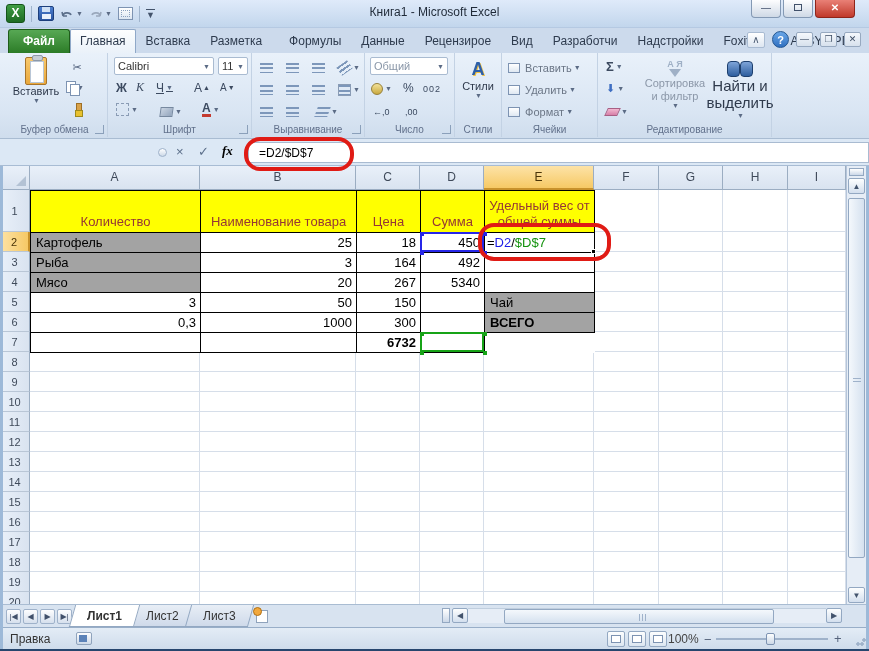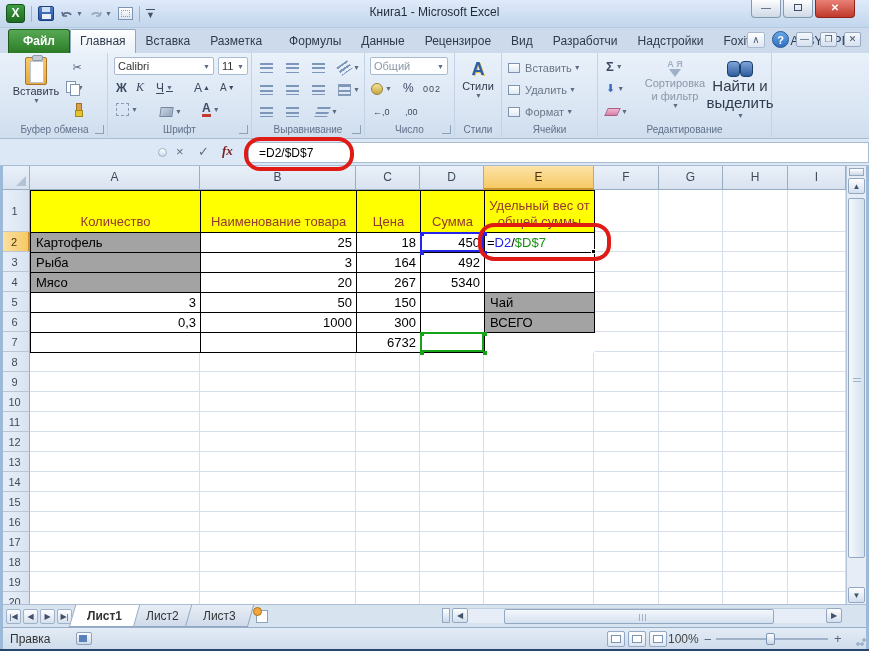--- a/index.html
+++ b/index.html
@@ -89,21 +89,21 @@
 
   
   .fbar { position:absolute; left:0; top:139px; width:869px; height:27px; background:#dce8f5;
     border-bottom:1px solid #a8bcd4; }
   .namebox { position:absolute; left:2px; top:3px; width:148px; height:20px; background:#fff;
     border:1px solid #a9bbd1; font-size:12px; color:#222; display:flex; align-items:center; justify-content:space-between; padding:0 4px; }
   .fbdot { position:absolute; left:158px; top:9px; width:9px; height:9px; border-radius:50%;
     background:linear-gradient(#fff,#cdd9e8); border:1px solid #9fb2ca; }
   .fx-x { position:absolute; left:176px; top:5px; font-size:13px; color:#5c6f8a; }
   .fx-ok { position:absolute; left:198px; top:5px; font-size:13px; color:#5c6f8a; }
-  .fx-fx { position:absolute; left:222px; top:4px; font-size:13px; font-family:"Liberation Serif",serif; font-style:italic; font-weight:bold; color:#7f1d1d; }
+  .fx-fx { position:absolute; left:222px; top:4px; font-size:13px; font-family:"Liberation Serif",serif; font-style:italic; font-weight:bold; color:#000000; }
   .finput { position:absolute; left:248px; top:3px; right:0; height:21px; background:#fff; border:1px solid #a9bbd1;
     font-size:12px; color:#000; display:flex; align-items:center; padding-left:10px; }
 
   
   .sheet { position:absolute; left:0; top:166px; width:869px; height:438px; background:#fff; }
   .corner { position:absolute; left:0; top:0; width:30px; height:24px; background:linear-gradient(#e9f0f9,#d9e3f0);
     border-right:1px solid #9badc2; border-bottom:1px solid #9badc2; }
   .corner:before { content:""; position:absolute; right:3px; bottom:3px; width:0; height:0;
     border-left:10px solid transparent; border-bottom:10px solid #b3c2d4; }
   .colheaders { position:absolute; left:30px; top:0; width:816px; height:24px; display:flex; }
@@ -118,21 +118,21 @@
   .grow { display:flex; }
   .gcell { border-right:1px solid #d6dee9; border-bottom:1px solid #d6dee9; }
 
   .tbl { position:absolute; left:0; top:0; display:grid; border-left:1px solid #000; border-top:1px solid #000; background:#fff; }
   .tcell { border-right:1px solid #000; border-bottom:1px solid #000; font-size:13px; color:#000;
     display:flex; align-items:center; overflow:hidden; }
   .tcell.th { background:#ffff00; color:#953735; align-items:flex-end; justify-content:center; text-align:center;
     font-size:13px; padding-bottom:2px; line-height:1.25; }
   .tcell.name { background:#a3a3a3; padding-left:5px; }
   .tcell.num { justify-content:flex-end; padding-right:4px; }
-  .tcell.bold { font-weight:normal; }
+  .tcell.bold { font-weight:bold; }
   .refbox { position:absolute; pointer-events:none; }
   .refbox .cnr { position:absolute; width:4px; height:4px; }
 
   .redoval { position:absolute; border:4px solid #e01b15; border-radius:16px; z-index:60; pointer-events:none; }
 
   .vscroll { position:absolute; left:846px; top:0; width:20px; height:438px; background:#e6edf6; border-left:1px solid #b5c5da; }
   .vs-split { position:absolute; left:2px; top:2px; width:15px; height:8px; background:linear-gradient(#fff,#ccd8e8); border:1px solid #93a8c2; }
   .vs-arrow { position:absolute; left:1px; width:17px; height:16px; background:linear-gradient(#fdfefe,#d3dfee);
     border:1px solid #93a8c2; border-radius:2px; font-size:8px; color:#42536c; text-align:center; line-height:15px; }
   .vs-thumb { position:absolute; left:1px; top:32px; width:17px; height:360px; background:linear-gradient(to right,#f4f8fc,#d5e1ef);

